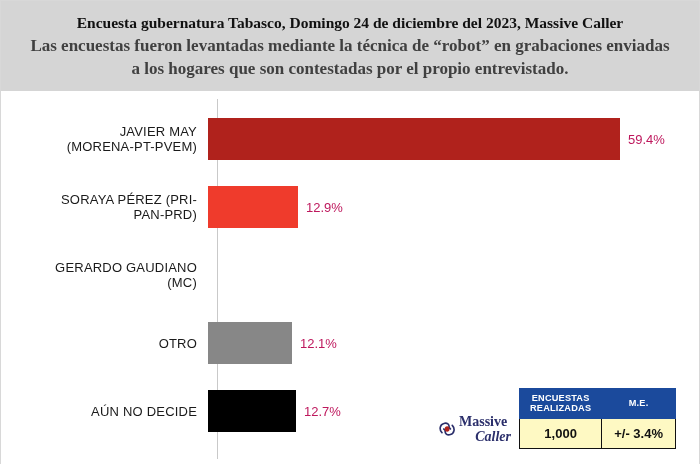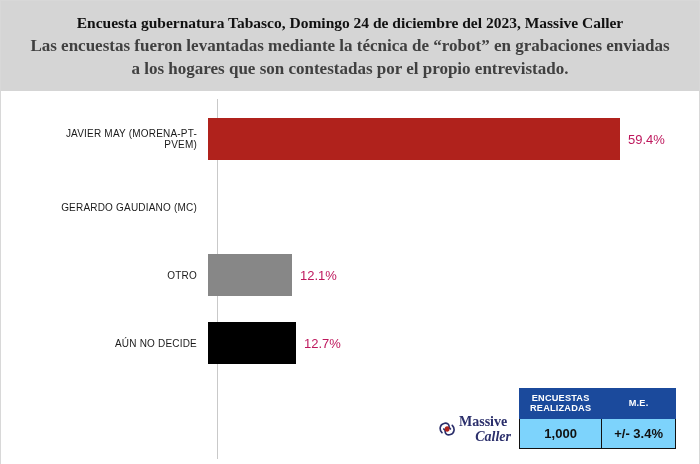--- a/index.html
+++ b/index.html
@@ -70,21 +70,21 @@
   .row {
     display: flex;
     align-items: center;
     height: 68px;
   }
   .row-label {
     width: 206px;
     text-align: right;
     padding-right: 10px;
     box-sizing: border-box;
-    font-size: 10px;
+    font-size: 13px;
     letter-spacing: 0.2px;
     color: #1a1a1a;
     font-family: "Liberation Sans", sans-serif;
     padding-left: 48px;
   }
   .bar-wrap {
     display: flex;
     align-items: center;
     flex: 1;
     padding-left: 1px;
@@ -141,21 +141,21 @@
     color: #ffffff;
     font-size: 9.2px;
     font-weight: bold;
     padding: 4px 10px;
     border: 1px solid #1b4a9c;
     line-height: 1.15;
     text-align: center;
     letter-spacing: 0.2px;
   }
   .stats-table td {
-    background: #7dd3fc;
+    background: #fef9c3;
     color: #111111;
     font-size: 13px;
     font-weight: bold;
     padding: 7px 12px;
     border: 1px solid #111111;
     text-align: center;
   }
 </style>
 </head>
 <body>
@@ -173,20 +173,27 @@
     <div class="rows">
 
       <div class="row">
         <div class="row-label">JAVIER MAY (MORENA-PT-PVEM)</div>
         <div class="bar-wrap">
           <div class="bar" style="width:412px;background:#b0221c;"></div>
           <div class="bar-value">59.4%</div>
         </div>
       </div>
 
+      <div class="row">
+        <div class="row-label">SORAYA PÉREZ (PRI-PAN-PRD)</div>
+        <div class="bar-wrap">
+          <div class="bar" style="width:90px;background:#ef3b2c;"></div>
+          <div class="bar-value">12.9%</div>
+        </div>
+      </div>
 
       <div class="row">
         <div class="row-label">GERARDO GAUDIANO (MC)</div>
       </div>
 
       <div class="row">
         <div class="row-label">OTRO</div>
         <div class="bar-wrap">
           <div class="bar" style="width:84px;background:#878787;"></div>
           <div class="bar-value">12.1%</div>

